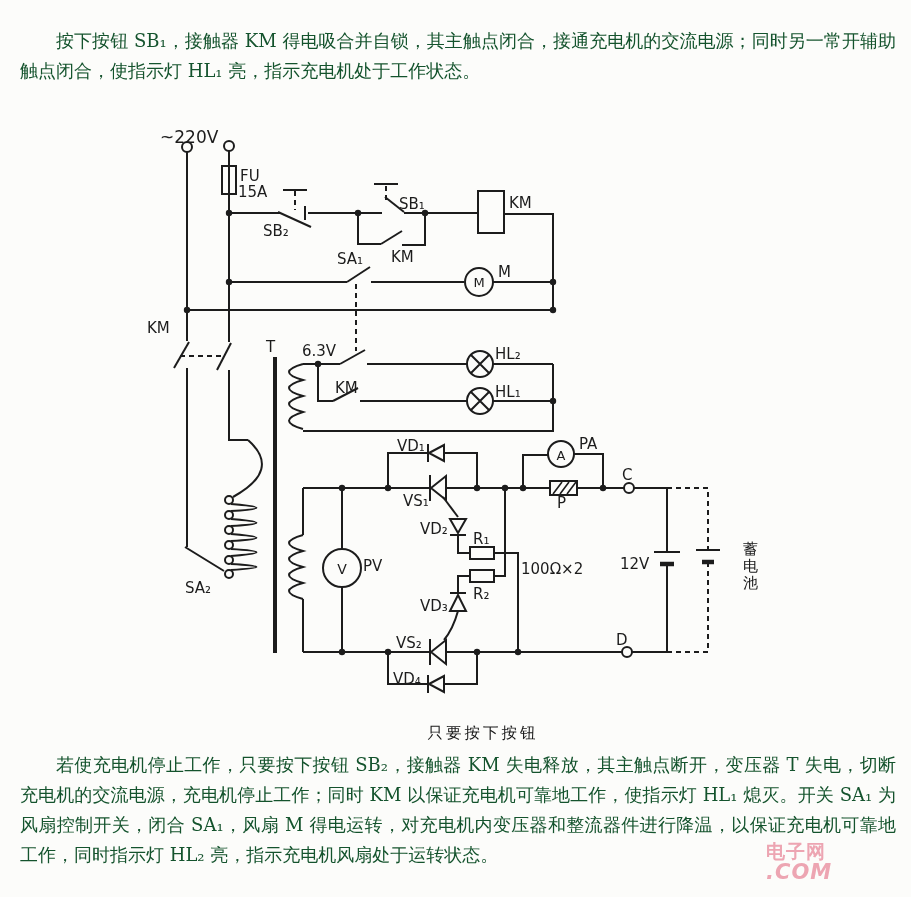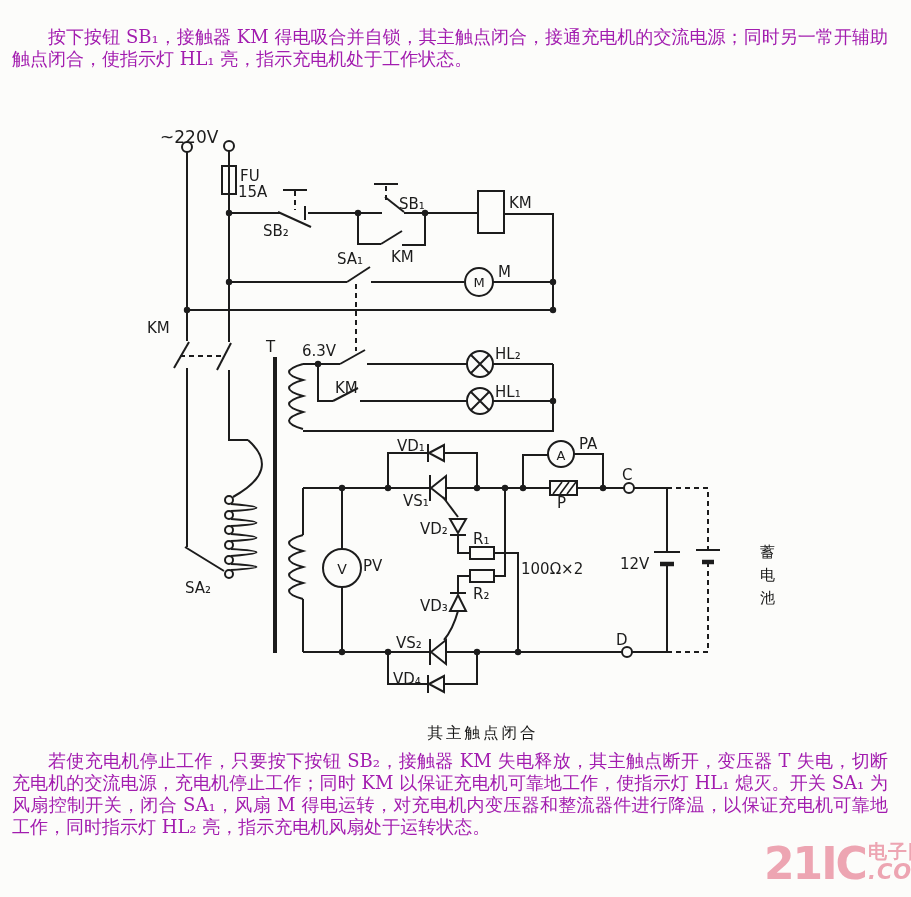--- a/index.html
+++ b/index.html
@@ -2,44 +2,44 @@
 <html><head>
 <meta charset="utf-8">
 <style>
   html,body{margin:0;padding:0;}
   body{
     width:911px;height:897px;position:relative;overflow:hidden;
     background:#fcfcfa;color:#1c1c1c;
     font-family:"DejaVu Serif","DejaVu Sans",serif;
   }
   .para{
-    position:absolute;left:12px;width:876px;
-    font-size:18px;line-height:22px;text-align:justify;
-    text-indent:2em;color:#a21caf;
+    position:absolute;left:20px;width:876px;
+    font-size:18px;line-height:30px;text-align:justify;
+    text-indent:2em;color:#14532d;
   }
   #intro{top:26px;}
   #outro{top:750px;}
   #caption{
     position:absolute;top:723px;left:483px;transform:translateX(-50%);
     font-size:15.5px;letter-spacing:3px;white-space:nowrap;color:#161616;
   }
   svg{position:absolute;left:0;top:0;}
   svg text{
     font-family:"DejaVu Sans","Liberation Sans",sans-serif;
     font-size:15px;fill:#1c1c1c;
   }
   .wire{stroke:#1c1c1c;stroke-width:2;fill:none;}
   .wire-thick{stroke:#1c1c1c;stroke-width:4;fill:none;}
   .dash{stroke-dasharray:5 4;}
   .sym{stroke:#1c1c1c;stroke-width:2;fill:none;}
   .dot{fill:#1c1c1c;stroke:none;}
   .term{fill:#fcfcfa;stroke:#1c1c1c;stroke-width:2;}
   .battery-label{
-    position:absolute;left:760px;top:541px;width:17px;
-    font-size:15px;line-height:23px;word-break:break-all;
+    position:absolute;left:743px;top:541px;width:17px;
+    font-size:15px;line-height:17px;word-break:break-all;
     font-family:"DejaVu Sans",sans-serif;color:#161616;
   }
   #watermark{
     position:absolute;left:764px;top:841px;display:flex;align-items:flex-start;
     mix-blend-mode:multiply;pointer-events:none;
     font-family:"DejaVu Sans","Liberation Sans",sans-serif;
   }
   #watermark .wm-big{
     font-size:44px;font-weight:bold;line-height:46px;letter-spacing:-2px;
   }
@@ -288,23 +288,22 @@
     <circle class="dot" cx="603" cy="488" r="3.2"></circle>
       <circle class="dot" cx="342" cy="652" r="3.2"></circle>
     <circle class="dot" cx="388" cy="652" r="3.2"></circle>
       <circle class="dot" cx="477" cy="652" r="3.2"></circle>
     <circle class="dot" cx="518" cy="652" r="3.2"></circle>
   </g>
 </svg>
 
 <div class="battery-label">蓄电池</div>
 
-<div id="caption">其主触点闭合</div>
+<div id="caption">只要按下按钮</div>
 
 <div id="outro" class="para">若使充电机停止工作，只要按下按钮 SB₂，接触器 KM 失电释放，其主触点断开，变压器 T 失电，切断充电机的交流电源，充电机停止工作；同时 KM 以保证充电机可靠地工作，使指示灯 HL₁ 熄灭。开关 SA₁ 为风扇控制开关，闭合 SA₁，风扇 M 得电运转，对充电机内变压器和整流器件进行降温，以保证充电机可靠地工作，同时指示灯 HL₂ 亮，指示充电机风扇处于运转状态。</div>
 
 <div id="watermark" style="color: rgb(240, 167, 182);">
-  <span class="wm-big">21IC</span>
   <span class="wm-col">
     <div class="wm-site">电子网</div>
     <div class="wm-domain">.COM</div>
   </span>
 </div>
 
 </body></html>

